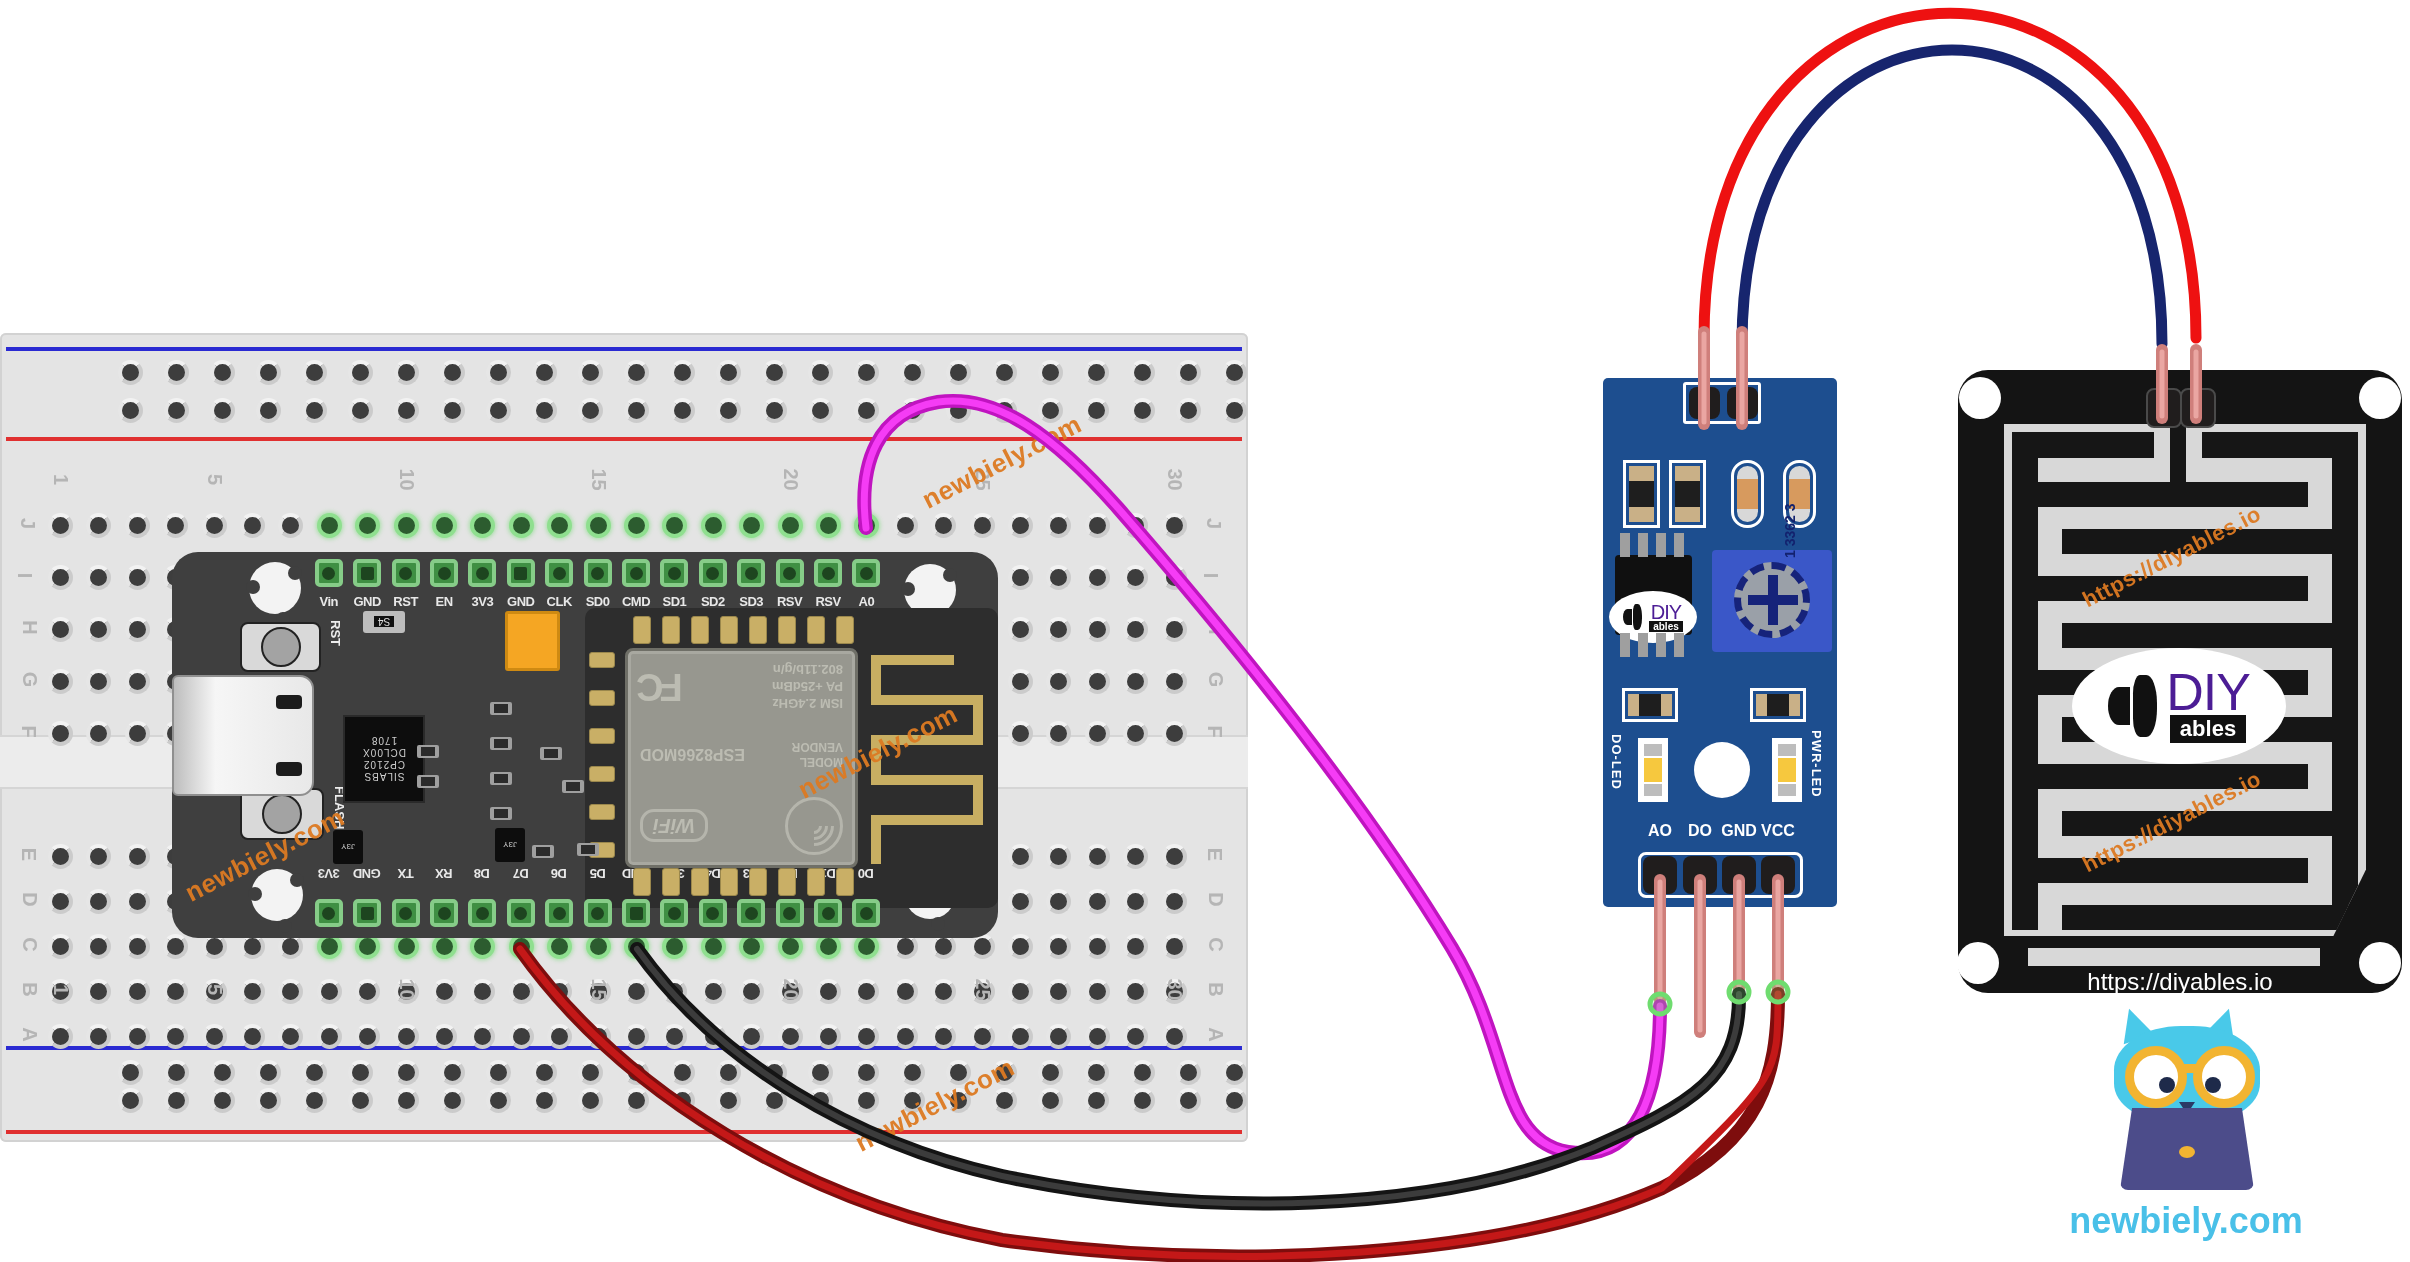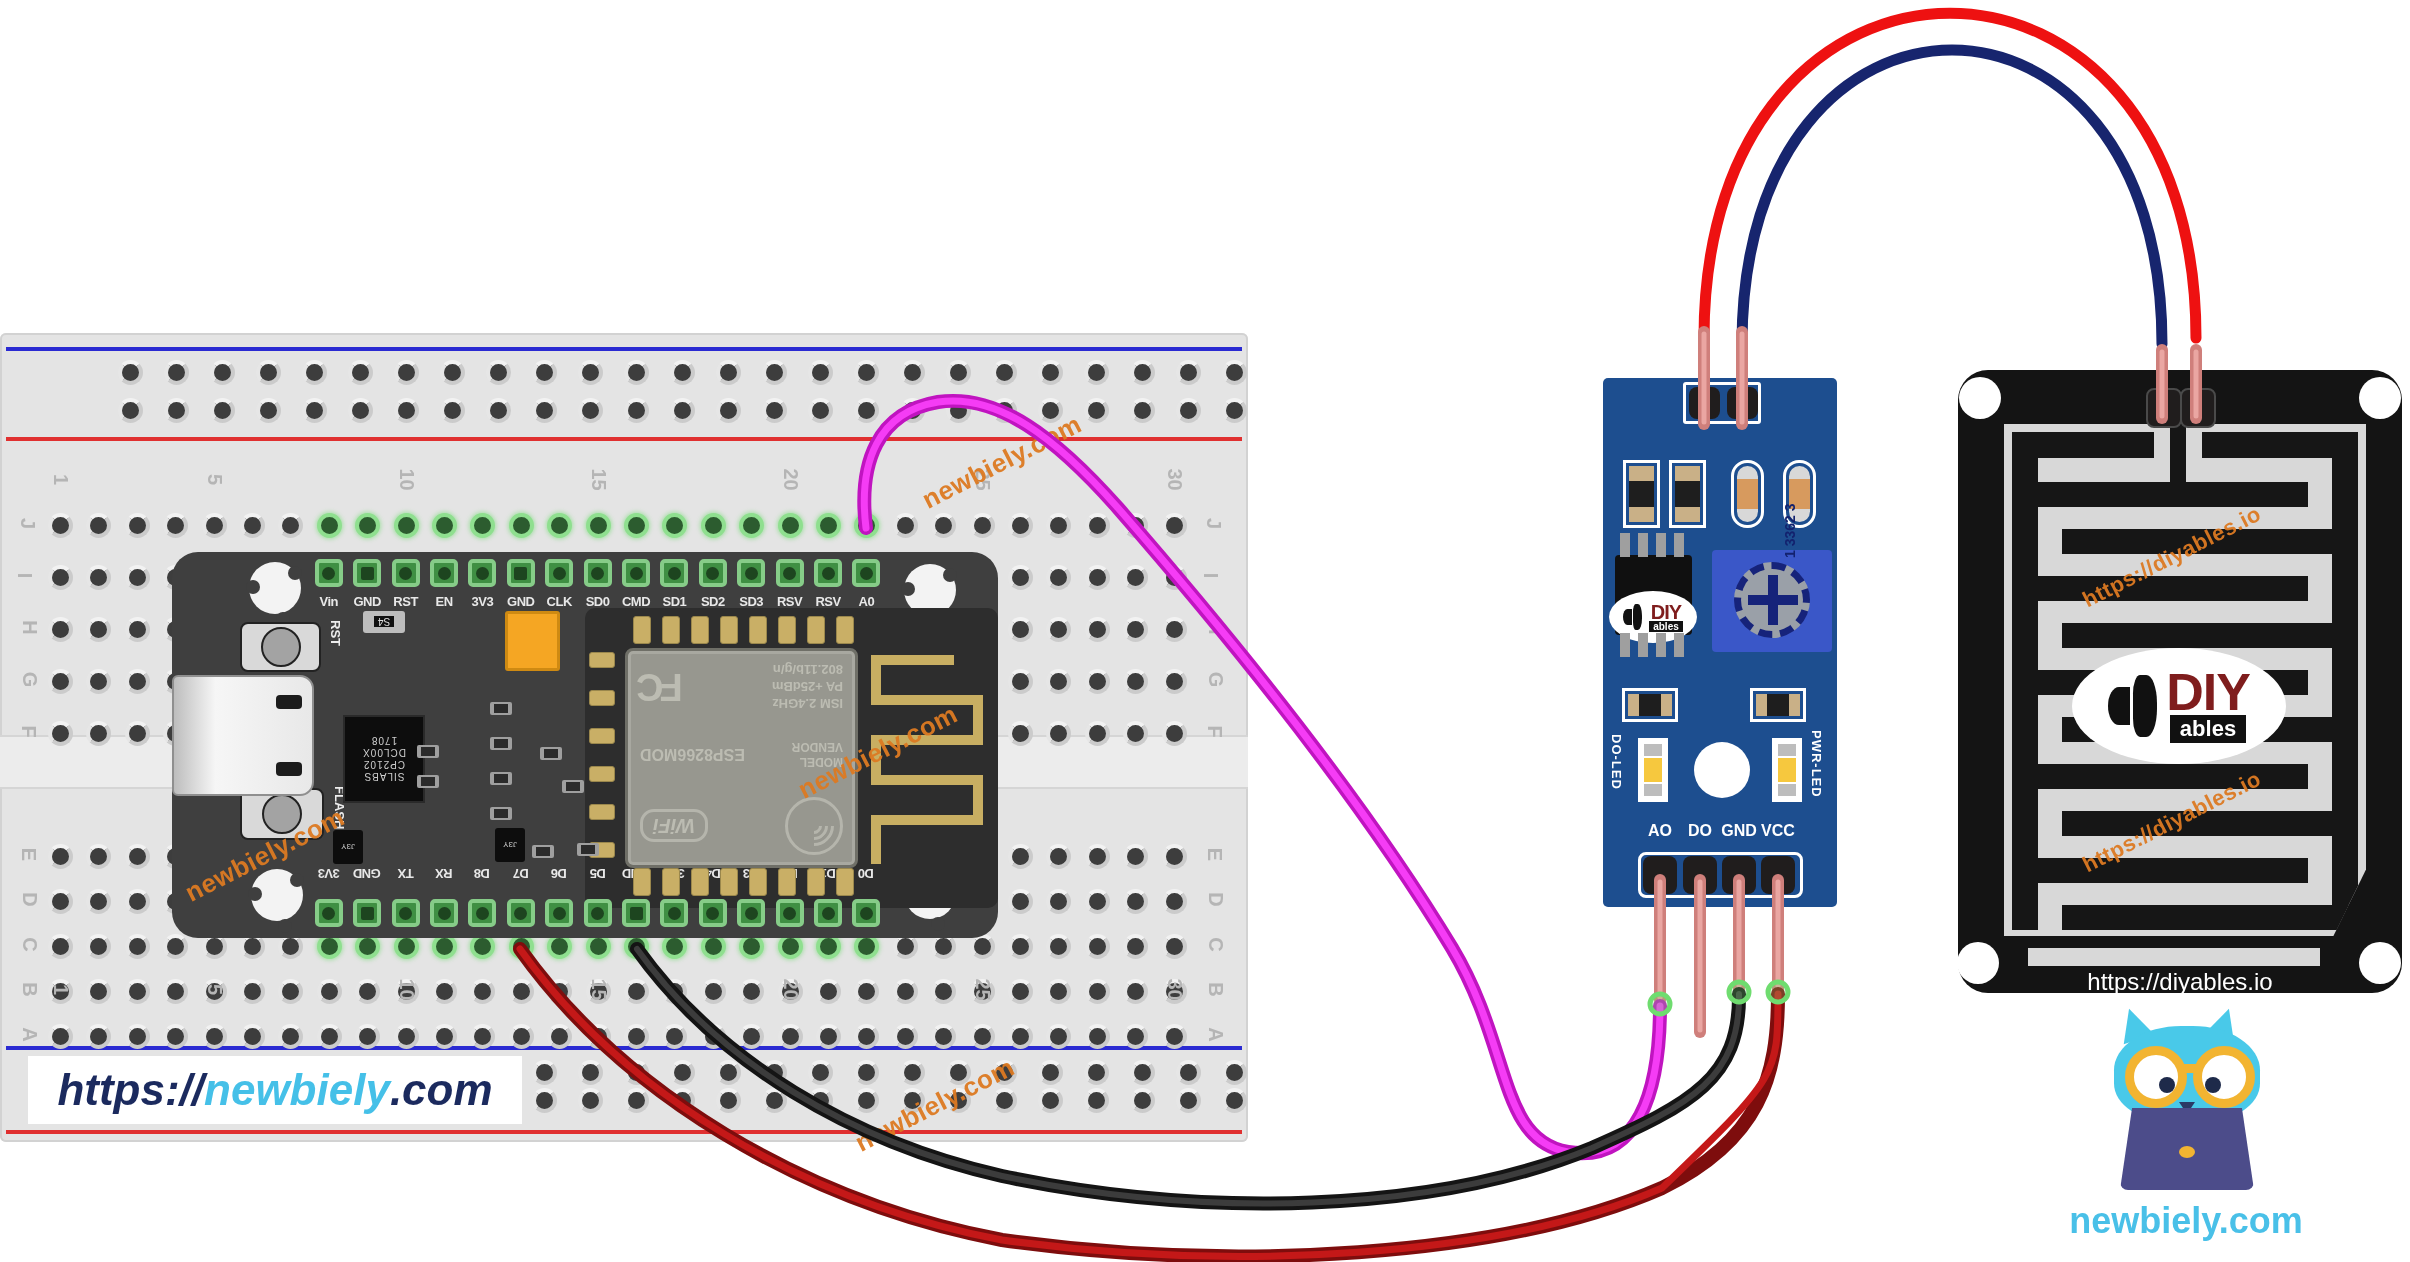--- a/index.html
+++ b/index.html
@@ -53,21 +53,21 @@
   .padblk{background:#201d1d;border-radius:8px}
   .modlab{position:absolute;color:#fff;font-size:16px;font-weight:bold;width:40px;text-align:center}
   .vled{color:#fff;font-size:13px;font-weight:bold;writing-mode:vertical-rl;letter-spacing:1px}
   .ledbody{display:flex;flex-direction:column;padding:3px;gap:2px;background:#fff}
   .ledbody .g{height:12px;background:#bdbdbd}
   .ledbody .y{flex:1;background:#f6c83e}
   .oval{background:#fff;border-radius:50%;display:flex;align-items:center;justify-content:center;gap:6px}
   .diyglyph{position:relative}
   .diyglyph .half{position:absolute;background:#111;border-radius:50% 0 0 50%/50% 0 0 50%}
   .diyglyph .bar{position:absolute;background:#111;border-radius:30% 45% 45% 30%}
-  .diytxt{font-weight:bold;color:#7f1d1d;line-height:.9;letter-spacing:-1px}
+  .diytxt{font-weight:normal;color:#4c1d95;line-height:.9;letter-spacing:-1px}
   .diybadge{background:#111;color:#fff;font-weight:bold;text-align:center}
   
   #rain-plate{left:1958px;top:370px;width:444px;height:623px;background:#141414;border-radius:30px;z-index:2}
   .cornercircle{width:42px;height:42px;border-radius:50%;background:#fff}
   #plate-field{left:46px;top:54px;width:362px;height:512px;background:#d8d8d8;
                clip-path:polygon(0 0,100% 0,100% 87%,91% 100%,0 100%)}
   .trace{position:absolute;background:#161616}
   .traceslot{position:absolute;background:#d8d8d8}
   #plate-url{color:#fff;font-size:24px;font-weight:normal;text-align:center;width:444px}
   
@@ -907,25 +907,20 @@
     <div id="plate-url" class="abs" style="left:0;top:598px">https://diyables.io</div>
   </div>
 
   <div class="abs wm" style="left:265px;top:855px">newbiely.com</div>
   <div class="abs wm" style="left:1002px;top:462px">newbiely.com</div>
   <div class="abs wm" style="left:878px;top:752px">newbiely.com</div>
   <div class="abs wm" style="left:935px;top:1105px">newbiely.com</div>
   <div class="abs wm small" style="left:2172px;top:557px">https://diyables.io</div>
   <div class="abs wm small" style="left:2172px;top:822px">https://diyables.io</div>
 
-  <div id="logo-box" class="abs">
-    <span class="lg-navy">https://</span>
-      <span class="lg-cyan">newbiely</span>
-      <span class="lg-navy">.com</span>
-  </div>
 
   <div id="owl" class="abs">
     <div class="abs tuft" style="left:6px;top:0;transform:rotate(-18deg)"></div>
     <div class="abs tuft" style="left:96px;top:0;transform:rotate(18deg)"></div>
     <div class="abs" style="left:2px;top:18px;width:146px;height:96px;background:#49c9e9;border-radius:46% 46% 40% 40%"></div>
     <div class="abs" style="left:20px;top:86px;width:110px;height:50px;background:#49c9e9"></div>
     <div class="abs" style="left:62px;top:56px;width:26px;height:9px;background:#f2b431"></div>
     <div class="abs glass" style="left:13px;top:38px">
         <div class="pupil" style="right:3px;bottom:6px"></div>
       </div>

